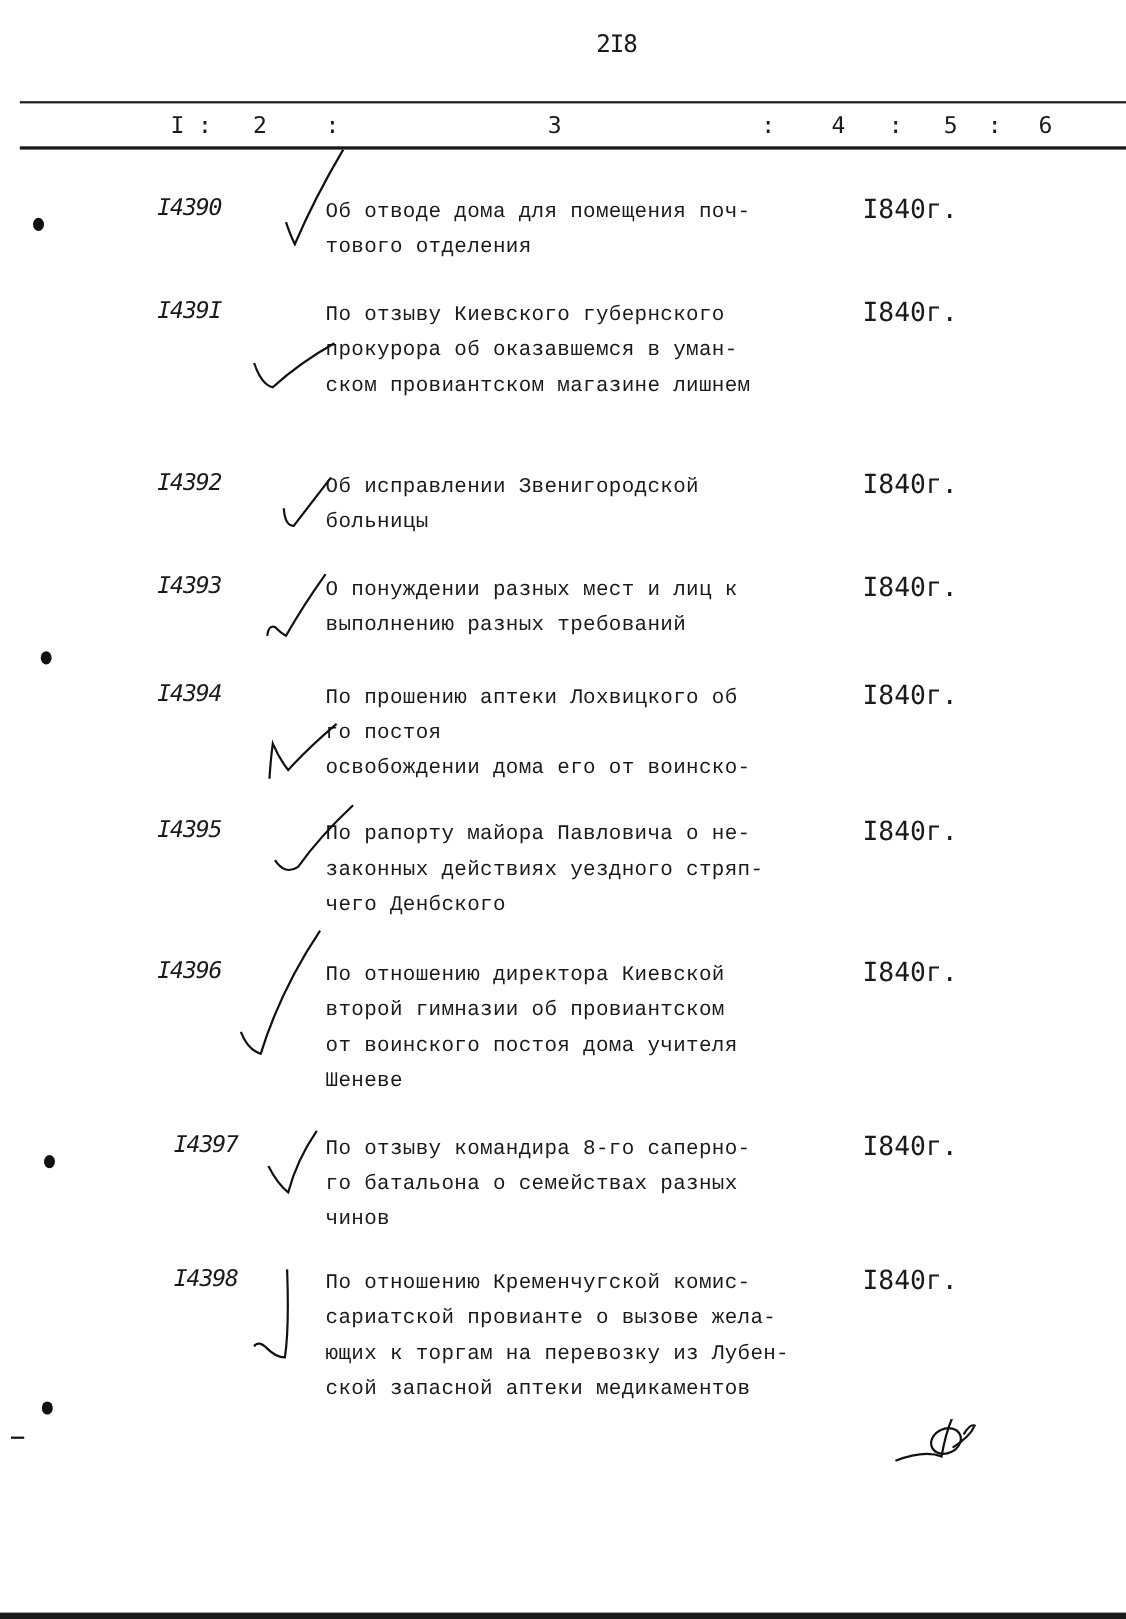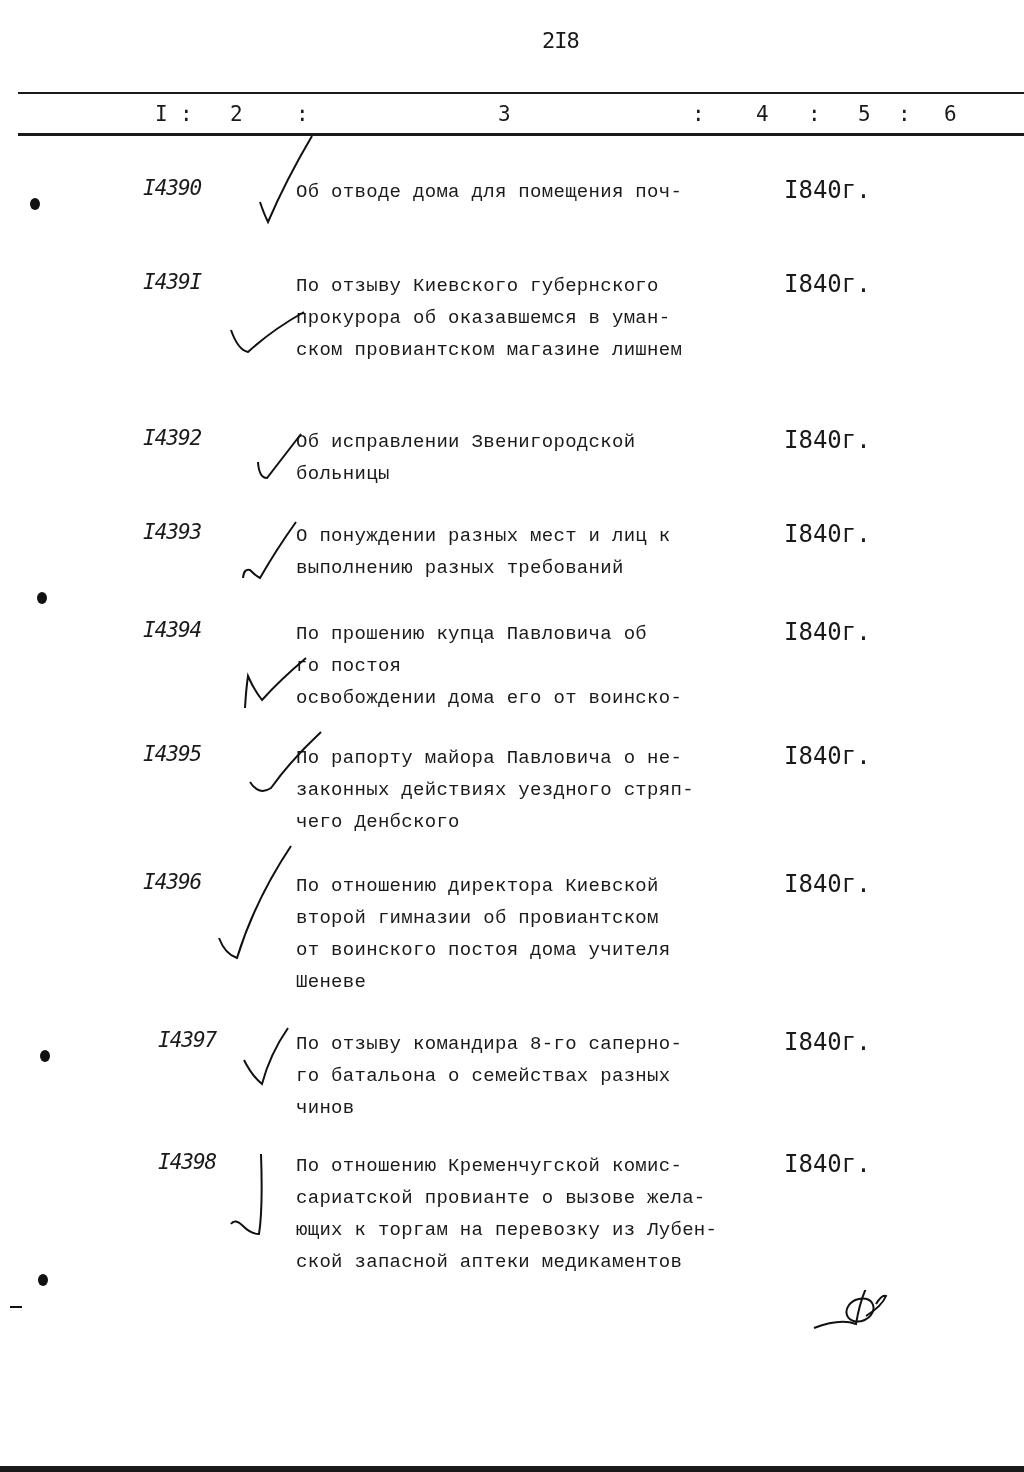--- a/index.html
+++ b/index.html
@@ -57,20 +57,21 @@
     <span style="left:858px">5</span>
     <span style="left:898px">:</span>
     <span style="left:944px">6</span>
   </div>
   <div class="rule bottom"></div>
 
   <div class="entry" style="top:176px">
     <div class="num" style="left:143px">I4390</div>
     <div class="desc">
       <div>Об отводе дома для помещения поч-</div>
+      <div>тового отделения</div>
     </div>
     <div class="year">I840г.</div>
   </div>
 
   <div class="entry" style="top:270px">
     <div class="num" style="left:143px">I439I</div>
     <div class="desc">
       <div>По отзыву Киевского губернского</div>
       <div>прокурора об оказавшемся в уман-</div>
       <div>ском провиантском магазине лишнем</div>
@@ -92,21 +93,21 @@
     <div class="desc">
       <div>О понуждении разных мест и лиц к</div>
       <div>выполнению разных требований</div>
     </div>
     <div class="year">I840г.</div>
   </div>
 
   <div class="entry" style="top:618px">
     <div class="num" style="left:143px">I4394</div>
     <div class="desc">
-      <div>По прошению купца Павловича об</div>
+      <div>По прошению аптеки Лохвицкого об</div>
       <div>го постоя</div>
       <div>освобождении дома его от воинско-</div>
     </div>
     <div class="year">I840г.</div>
   </div>
 
   <div class="entry" style="top:742px">
     <div class="num" style="left:143px">I4395</div>
     <div class="desc">
       <div>По рапорту майора Павловича о не-</div>

